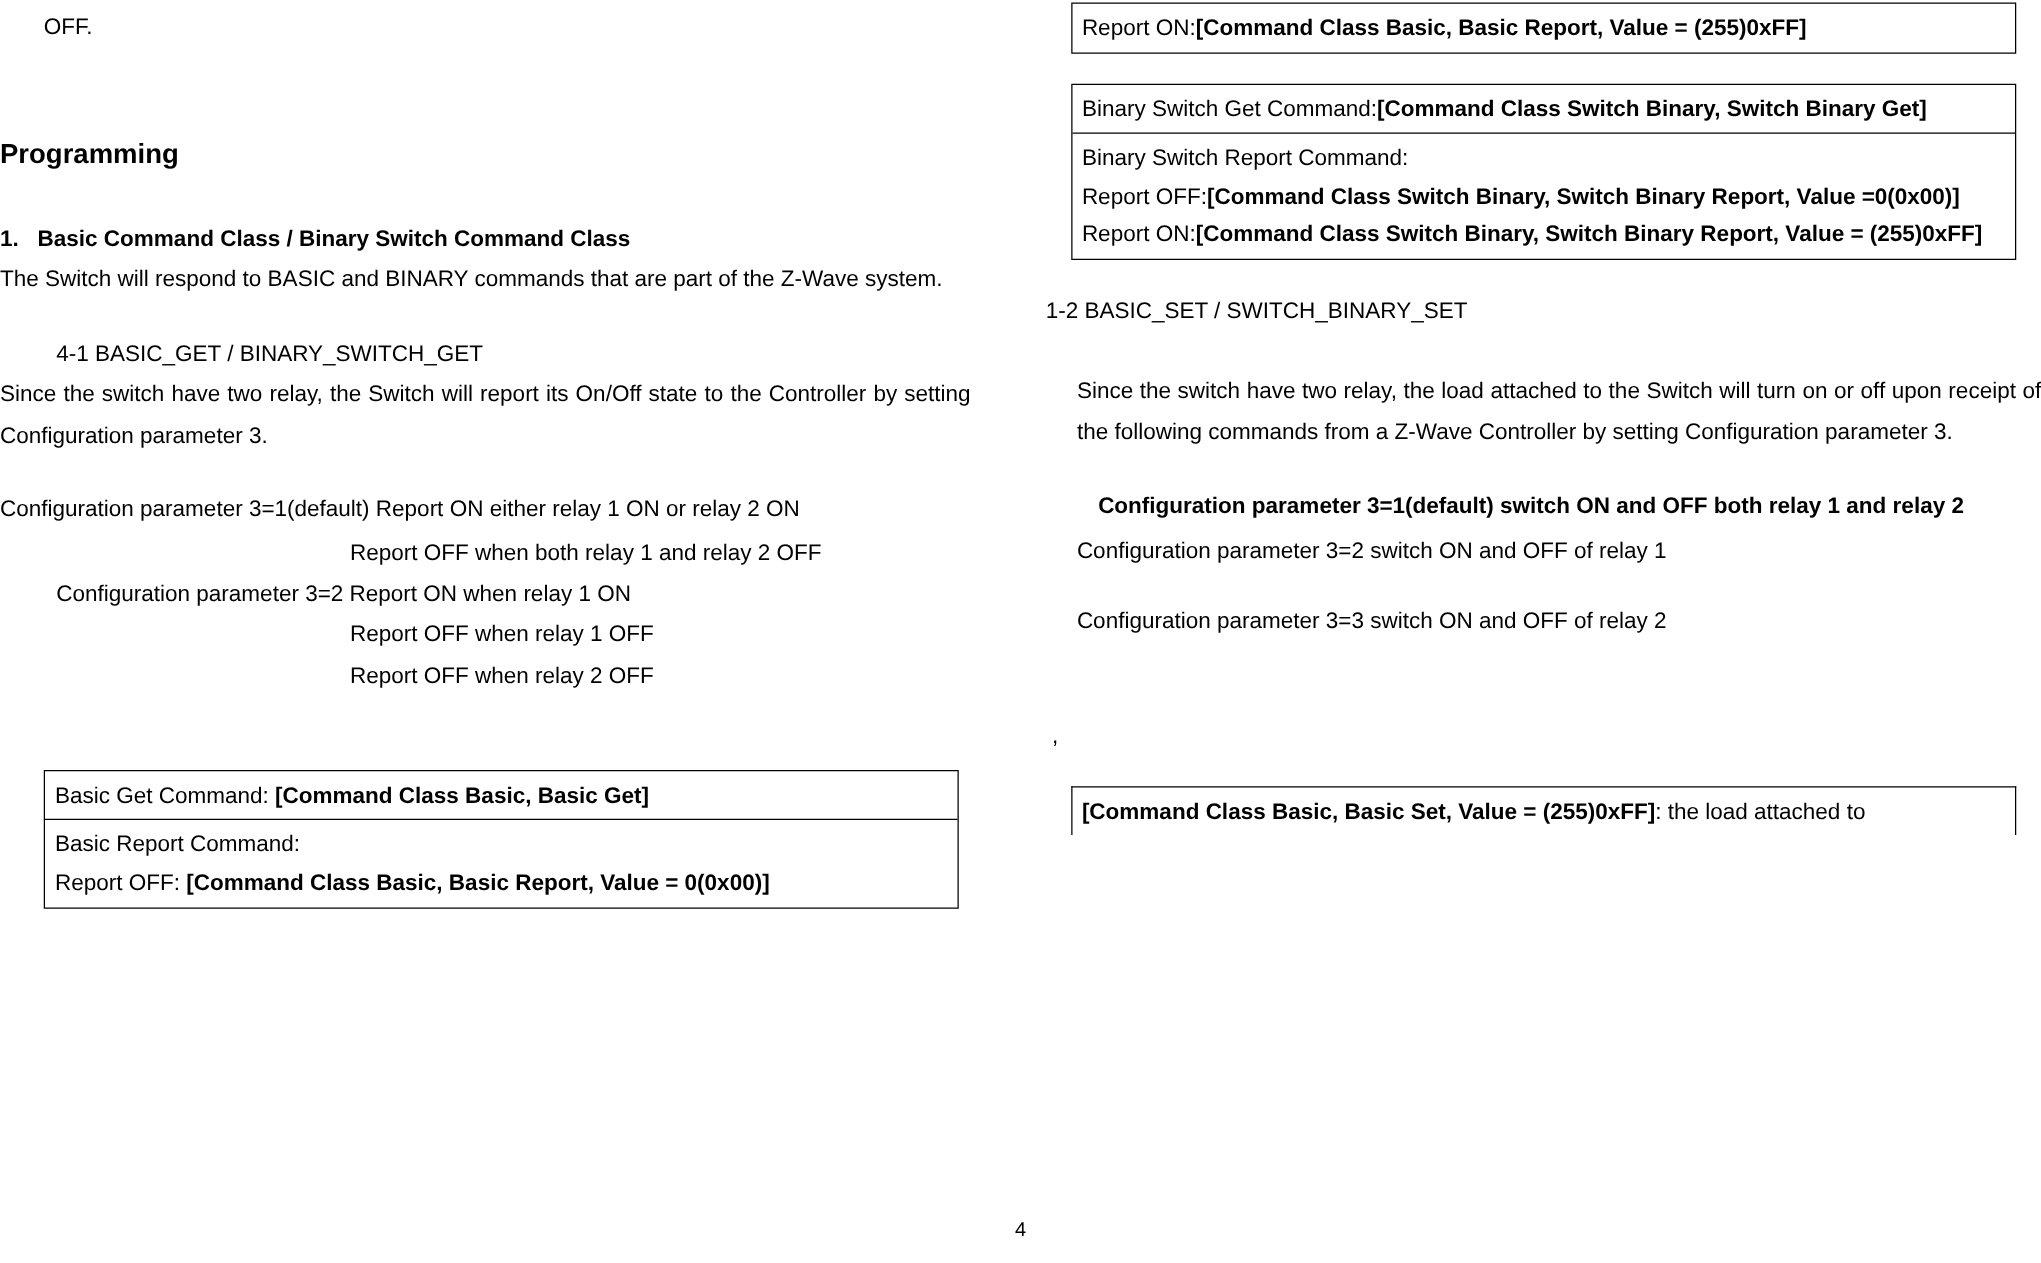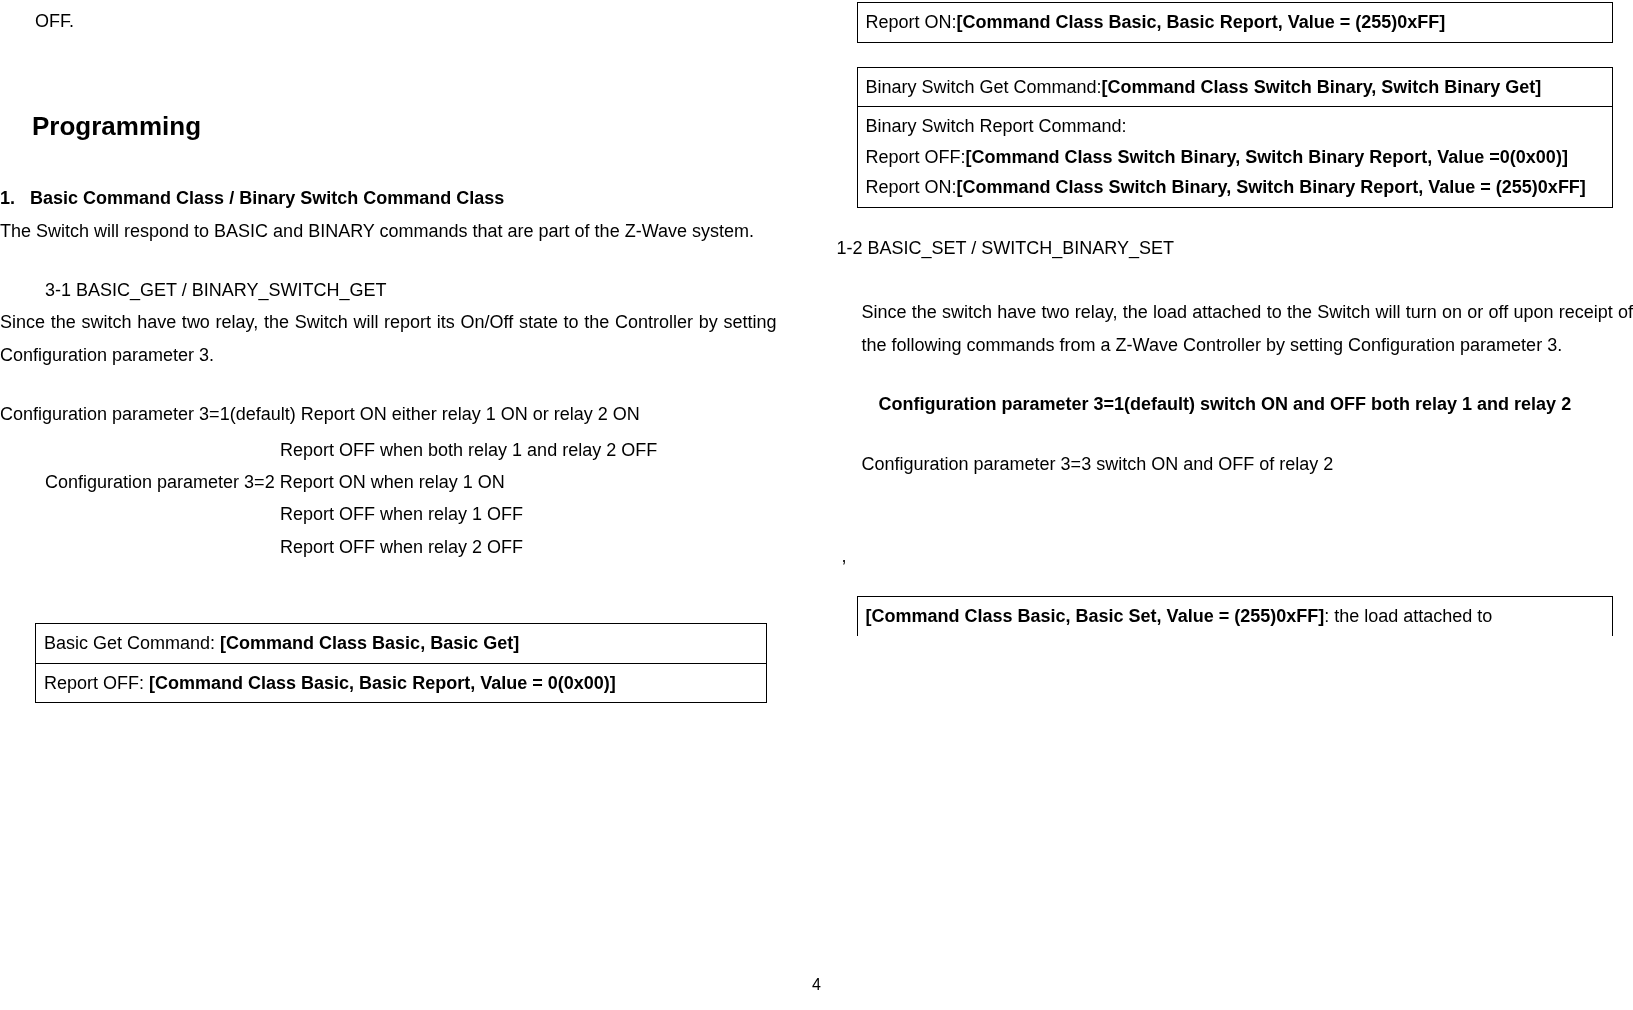--- a/index.html
+++ b/index.html
@@ -25,24 +25,23 @@
     }
     .col-left {
       padding-left: 0;
       padding-right: 40px;
     }
     .col-right {
       padding-left: 20px;
       padding-right: 0;
     }
     h2 {
-      font-size: 26px;
+      font-size: 22px;
       font-weight: bold;
       margin: 30px 0 20px 0;
-      padding-left: 32px;
     }
     .indent1 {
       margin-left: 35px;
     }
     .indent2 {
       margin-left: 45px;
     }
     .para {
       margin: 0 0 3px 0;
       text-align: justify;
@@ -97,39 +96,40 @@
 
     <div>
       <span class="bold">1.</span>
       <span>&nbsp;</span>
       <span class="bold">Basic Command Class / Binary Switch Command Class</span>
     </div>
     <p class="para indent1">The Switch will respond to BASIC and BINARY commands that are part of the Z-Wave system.</p>
 
     <div class="spacer-md"></div>
 
-    <div class="indent2">3-1 BASIC_GET / BINARY_SWITCH_GET</div>
+    <div class="indent2">4-1 BASIC_GET / BINARY_SWITCH_GET</div>
     <p class="para indent2" style="text-align:justify;">Since the switch have two relay, the Switch will report its On/Off state to the Controller by setting Configuration parameter 3.</p>
 
     <div class="spacer-md"></div>
 
     <p class="para indent2" style="text-align:justify;">Configuration parameter 3=1(default) Report ON either relay 1 ON or relay 2 ON</p>
     <div style="margin-left:280px;">Report OFF when both relay 1 and relay 2 OFF</div>
     <div class="indent2">Configuration parameter 3=2 Report ON when relay 1 ON</div>
     <div style="margin-left:280px;">Report OFF when relay 1 OFF</div>
     <div style="margin-left:280px;">Report OFF when relay 2 OFF</div>
 
     <div class="spacer-lg"></div>
     <div class="spacer-md"></div>
 
     <div class="table-box">
       <div class="trow">
         <span>Basic Get Command: </span><span class="bold">[Command Class Basic, Basic Get]</span>
       </div>
       <div class="trow">
+        <div>Basic Report Command:</div>
         <div>
           <span>Report OFF: </span><span class="bold">[Command Class Basic, Basic Report, Value = 0(0x00)]</span>
         </div>
       </div>
     </div>
 
   </div>
 
   <div class="col col-right">
 
@@ -157,20 +157,21 @@
     </div>
 
     <div class="spacer-md"></div>
 
     <div>1-2 BASIC_SET / SWITCH_BINARY_SET</div>
     <p class="para" style="margin-left:25px; text-align:justify;margin-top:32px;">Since the switch have two relay, the load attached to the Switch will turn on or off upon receipt of the following commands from a Z-Wave Controller by setting Configuration parameter 3.</p>
 
     <div class="spacer-md"></div>
 
     <p class="para" style="margin-left:42px; text-align:justify;font-weight:bold;">Configuration parameter 3=1(default) switch ON and OFF both relay 1 and relay 2</p>
+    <div style="margin-left:25px;">Configuration parameter 3=2 switch ON and OFF of relay 1</div>
     <div class="spacer-md"></div>
     <div style="margin-left:25px;">Configuration parameter 3=3 switch ON and OFF of relay 2</div>
 
     <div class="spacer-lg"></div>
     <div class="spacer-md"></div>
 
     <div class="comma-solo">,</div>
 
     <div class="spacer-md"></div>
 

